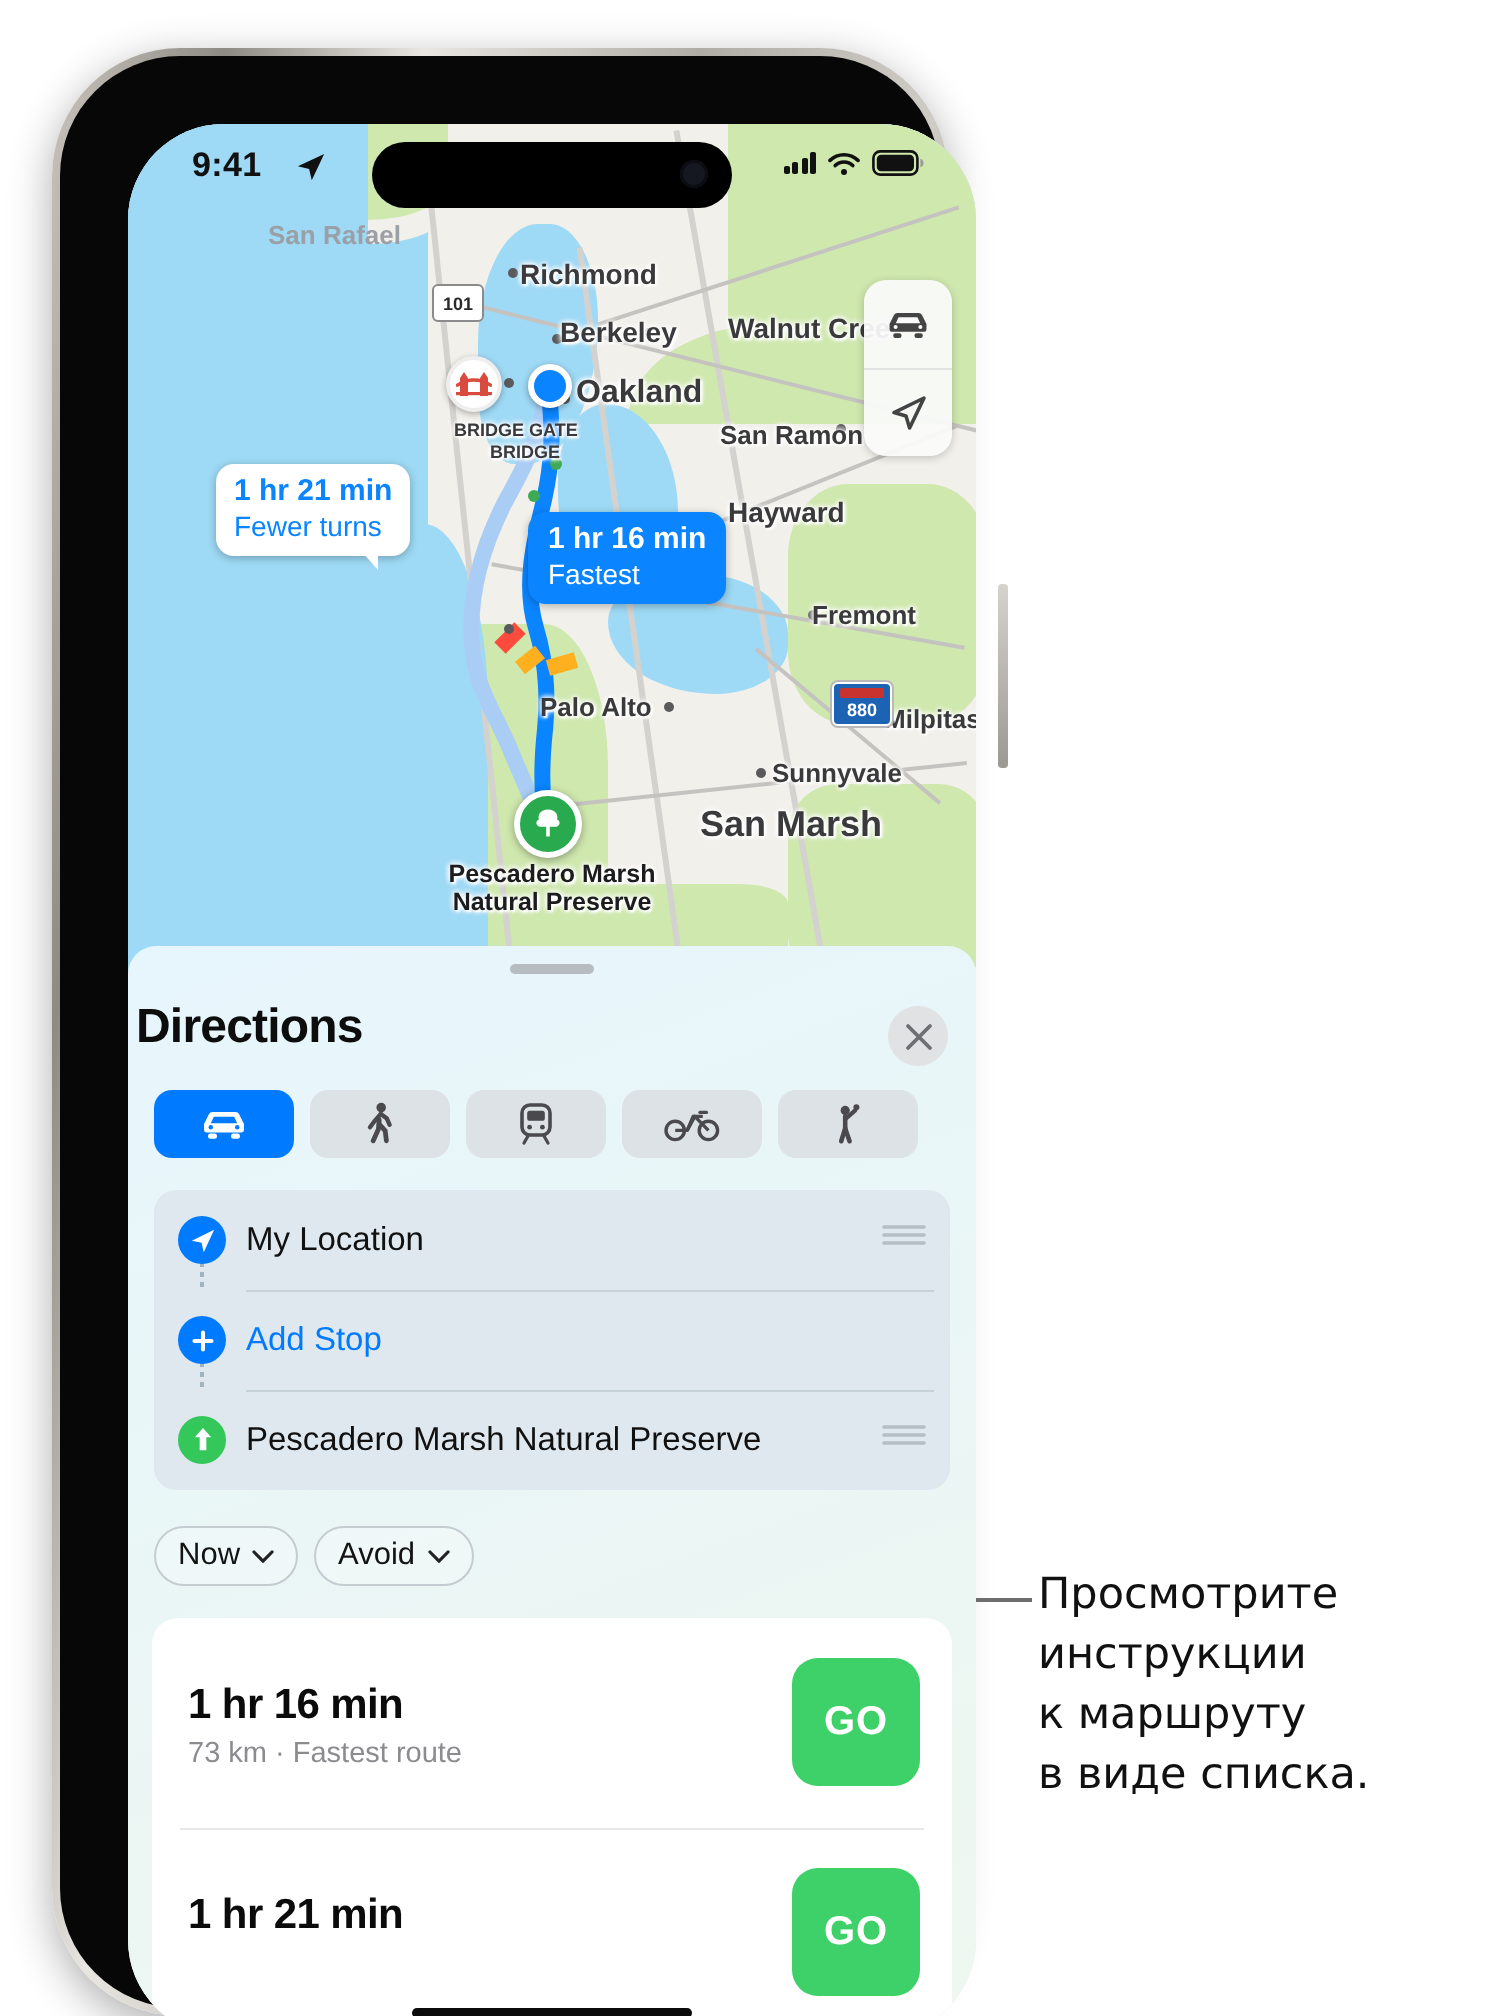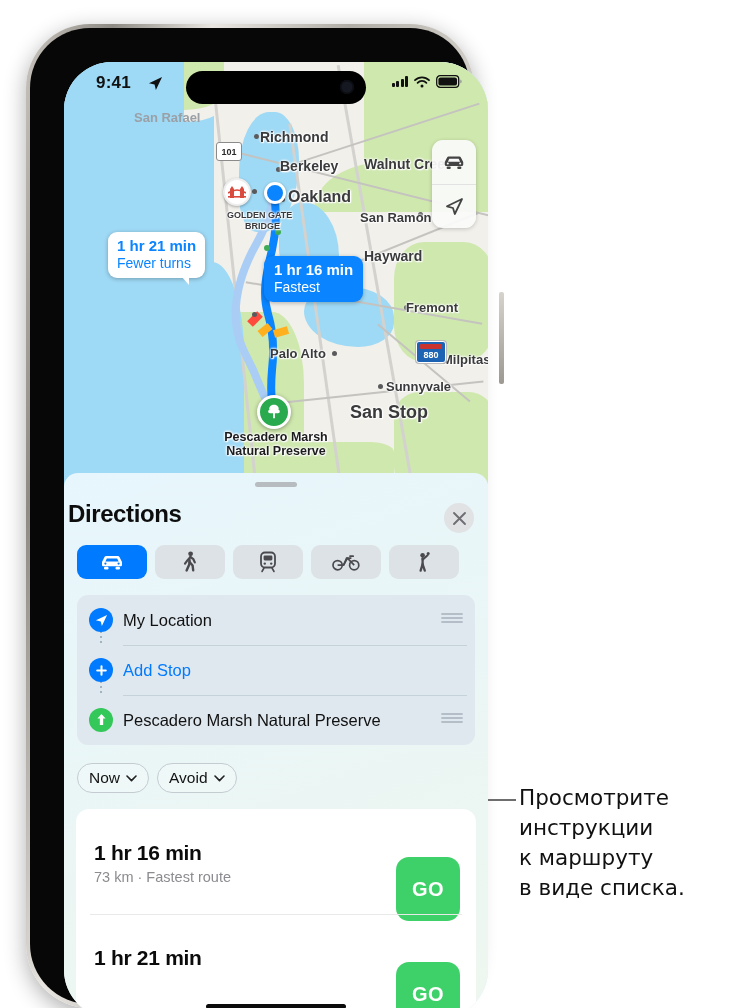--- a/index.html
+++ b/index.html
@@ -244,21 +244,21 @@
     font-size: 21px; font-weight: bold; color: #0b0b0b; letter-spacing: -.3px;
   }
   .route-sub {
     position: absolute; left: 18px; top: 60px;
     font-size: 14.5px; color: #8b8b90;
   }
   .go-btn {
     position: absolute; right: 16px; top: 20px;
     width: 64px; height: 64px; border-radius: 13px; background: #3fd169;
     display: flex; align-items: center; justify-content: center;
-    color: #fff; font-size: 20px; font-weight: bold; letter-spacing: .4px; margin-top: 28px;
+    color: #fff; font-size: 20px; font-weight: bold; letter-spacing: .4px;
   }
   .home-ind {
     position: absolute; left: 50%; transform: translateX(-50%); bottom: 9px;
     width: 140px; height: 5px; border-radius: 3px; background: #0b0b0b; z-index: 60;
   }
 
   
   .anno-text {
     position: absolute; left: 519px; top: 783px;
     font-size: 21.5px; line-height: 30px; color: #111;
@@ -339,23 +339,23 @@
             <div class="maplabel" style="left: 216px; top: 96px; font-size: 14px;">Berkeley</div>
             <div class="maplabel" style="left: 300px; top: 94px; font-size: 14px;">Walnut Cree</div>
             <div class="maplabel" style="left: 224px; top: 126px; font-size: 16px;">Oakland</div>
             <div class="maplabel" style="left: 296px; top: 148px; font-size: 13px;">San Ramon</div>
             <div class="maplabel" style="left: 300px; top: 186px; font-size: 14px;">Hayward</div>
             <div class="maplabel" style="left: 230px; top: 225px; font-size: 13px;">San Mateo</div>
             <div class="maplabel" style="left: 342px; top: 238px; font-size: 13px;">Fremont</div>
             <div class="maplabel" style="left: 206px; top: 284px; font-size: 13px;">Palo Alto</div>
             <div class="maplabel" style="left: 378px; top: 290px; font-size: 13px;">Milpitas</div>
             <div class="maplabel" style="left: 322px; top: 317px; font-size: 13px;">Sunnyvale</div>
-            <div class="maplabel" style="left: 286px; top: 340px; font-size: 18px;">San Stop</div>
+            <div class="maplabel" style="left: 286px; top: 340px; font-size: 18px;">San Marsh</div>
             <div class="maplabel" style="left: 370px; top: 427px; font-size: 13px;">Morgan Hil</div>
-            <div class="maplabel" style="left: 163px; top: 148px; font-size: 9px;">GOLDEN GATE</div>
+            <div class="maplabel" style="left: 163px; top: 148px; font-size: 9px;">BRIDGE GATE</div>
             <div class="maplabel" style="left: 181px; top: 159px; font-size: 9px;">BRIDGE</div>
           </div>
         <div id="map-shields">
             <div class="shield" style="left: 152px; top: 80px;">101</div>
             <div class="shield-i" style="left: 352px; top: 256px; margin-top: 23px;">880</div>
           </div>
 
         <div class="pin-ggb" style="left:159px;top:116px;">
           <svg width="18" height="16" viewBox="0 0 18 16">
             <path d="M2 14 L2 5 L4 2 L6 5 L6 14 Z" fill="#d94b3e"></path>

